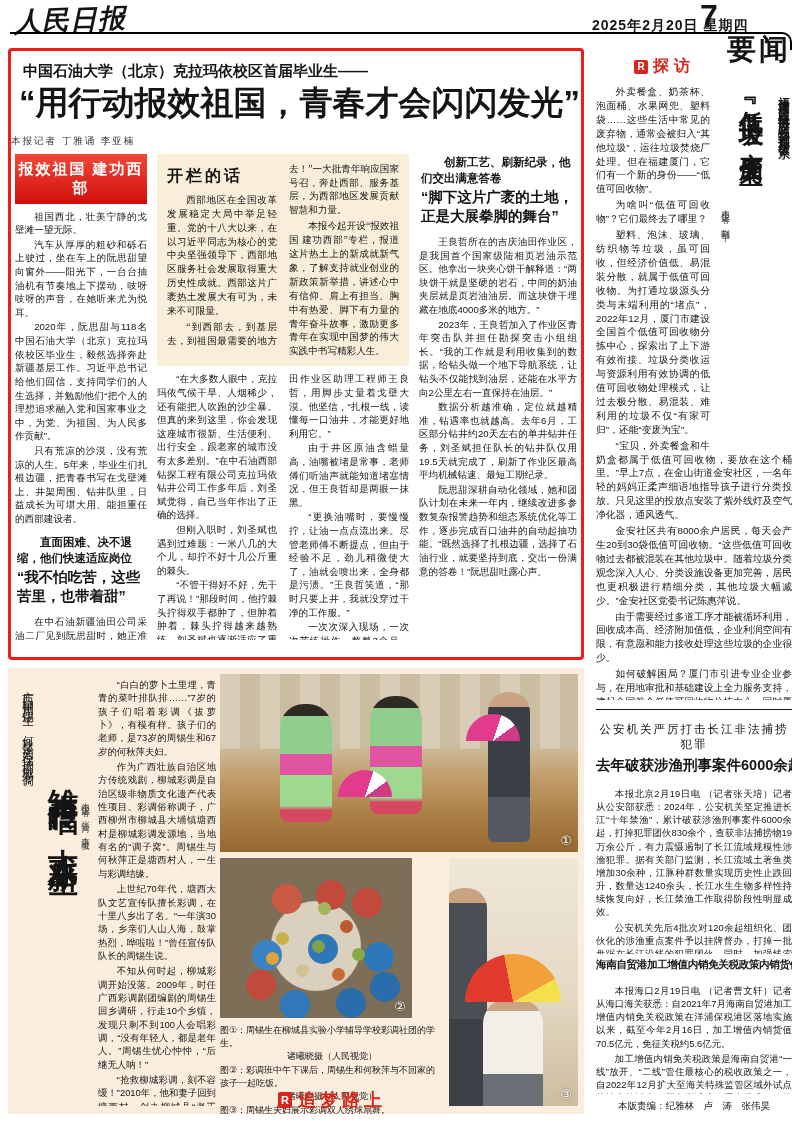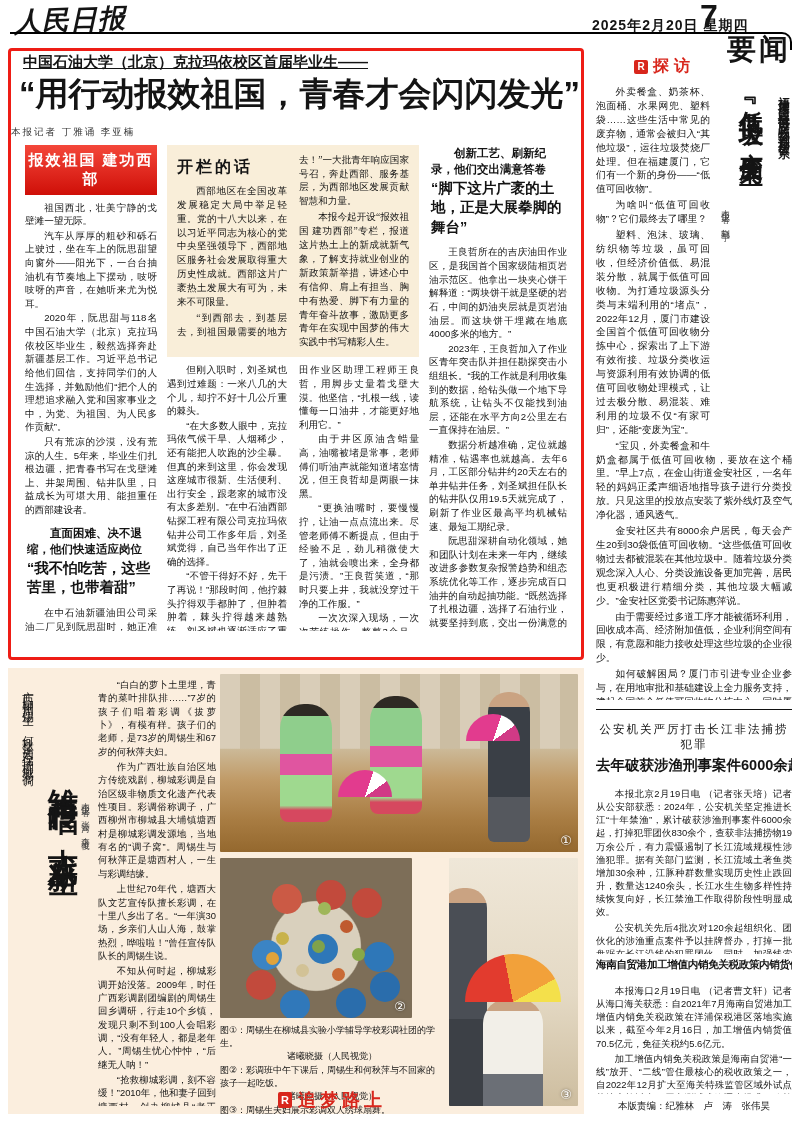--- a/index.html
+++ b/index.html
@@ -10,25 +10,25 @@
   .logo{position:absolute;left:14px;top:2px;font-family:"DejaVu Serif",serif;
         font-size:27px;font-weight:bold;font-style:italic;transform:rotate(-2deg);letter-spacing:1px;}
   .mh-date{position:absolute;left:592px;top:17px;font-size:14px;font-weight:bold;letter-spacing:1px;}
   .mh-page{position:absolute;left:700px;top:-2px;font-size:32px;font-weight:bold;}
   .mh-section{position:absolute;left:727px;top:2px;font-size:29px;font-weight:bold;letter-spacing:3px;margin-top:28px;}
   .mh-rule{position:absolute;left:10px;top:32px;width:780px;height:16px;
            border-top:2.5px solid #000;border-right:2.5px solid #000;border-top-right-radius:10px;}
   
   .main-box{position:absolute;left:8px;top:48px;width:570px;height:606px;
             border:3px solid #ee1d15;border-radius:4px;background:#fff;overflow:hidden;}
-  .ma-kicker{margin:2px 0 2px 12px;font-size:15px;font-weight:bold;text-decoration:underline;}
+  .ma-kicker{margin:11px 0 2px 12px;font-size:15px;font-weight:bold;}
   .ma-headline{margin:2px 8px 12px;font-size:33px;font-weight:bold;text-align:center;
                letter-spacing:0px;line-height:1.2;white-space:nowrap;}
   .ma-byline{margin:4px 0 6px;text-align:left;font-size:9.5px;color:#333;letter-spacing:2px;}
-  .ma-cols{display:flex;gap:10px;padding:0 14px;height:486px;overflow:hidden;}
+  .ma-cols{display:flex;gap:10px;padding:0 4px;height:486px;overflow:hidden;}
   .ma-col1{flex:0 0 132px;overflow:hidden;}
   .ma-mid{flex:0 0 252px;overflow:hidden;}
   .ma-col4{flex:1;overflow:hidden;}
   .ma-badge{background:linear-gradient(180deg,#f4473a,#cf0f08);color:#fff;font-weight:bold;
             font-size:15px;text-align:center;letter-spacing:2px;padding:6px 2px;margin-bottom:6px;}
   .txt{font-size:9.6px;line-height:1.42;}
   .txt p{margin-bottom:1px;}
   .subhead{margin:8px 2px;}
   .sh-lead{font-size:11.5px;font-weight:bold;text-indent:2em;line-height:1.4;}
   .sh-quote{font-size:14.5px;font-weight:bold;line-height:1.35;margin-top:2px;}
@@ -150,22 +150,22 @@
           <div class="ob-title">开栏的话</div>
           <div>
               <p>西部地区在全国改革发展稳定大局中举足轻重。党的十八大以来，在以习近平同志为核心的党中央坚强领导下，西部地区服务社会发展取得重大历史性成就。西部这片广袤热土发展大有可为，未来不可限量。</p>
               <p>“到西部去，到基层去，到祖国最需要的地方去！”一大批青年响应国家号召，奔赴西部、服务基层，为西部地区发展贡献智慧和力量。</p>
               <p>本报今起开设“报效祖国 建功西部”专栏，报道这片热土上的新成就新气象，了解支持就业创业的新政策新举措，讲述心中有信仰、肩上有担当、胸中有热爱、脚下有力量的青年奋斗故事，激励更多青年在实现中国梦的伟大实践中书写精彩人生。</p>
             </div>
         </div>
       </div>
       <div class="mid-flow txt">
         <div>
+            <p>“在大多数人眼中，克拉玛依气候干旱、人烟稀少，还有能把人吹跑的沙尘暴。但真的来到这里，你会发现这座城市很新、生活便利、出行安全，跟老家的城市没有太多差别。”在中石油西部钻探工程有限公司克拉玛依钻井公司工作多年后，刘圣斌觉得，自己当年作出了正确的选择。</p>
             <p>但刚入职时，刘圣斌也遇到过难题：一米八几的大个儿，却拧不好十几公斤重的棘头。</p>
-            <p>“在大多数人眼中，克拉玛依气候干旱、人烟稀少，还有能把人吹跑的沙尘暴。但真的来到这里，你会发现这座城市很新、生活便利、出行安全，跟老家的城市没有太多差别。”在中石油西部钻探工程有限公司克拉玛依钻井公司工作多年后，刘圣斌觉得，自己当年作出了正确的选择。</p>
             <p>“不管干得好不好，先干了再说！”那段时间，他拧棘头拧得双手都肿了，但肿着肿着，棘头拧得越来越熟练，刘圣斌也逐渐适应了重体力劳动。</p>
           </div>
 
         <div>
             <p>一身红色工作服、一个黑色双肩包，工作5年来，中石油新疆油田公司吉庆油田作业区助理工程师王良哲，用脚步丈量着戈壁大漠。他坚信，“扎根一线，读懂每一口油井，才能更好地利用它。”</p>
             <p>由于井区原油含蜡量高，油嘴被堵是常事，老师傅们听油声就能知道堵塞情况，但王良哲却是两眼一抹黑。</p>
             <p>“更换油嘴时，要慢慢拧，让油一点点流出来。尽管老师傅不断提点，但由于经验不足，劲儿稍微使大了，油就会喷出来，全身都是污渍。”王良哲笑道，“那时只要上井，我就没穿过干净的工作服。”</p>
             <p>一次次深入现场，一次次苦练操作，整整3个月，王良哲才熟悉了井区的每一口油井，把握住了拧油嘴的力度。</p>
           </div>
       </div>

